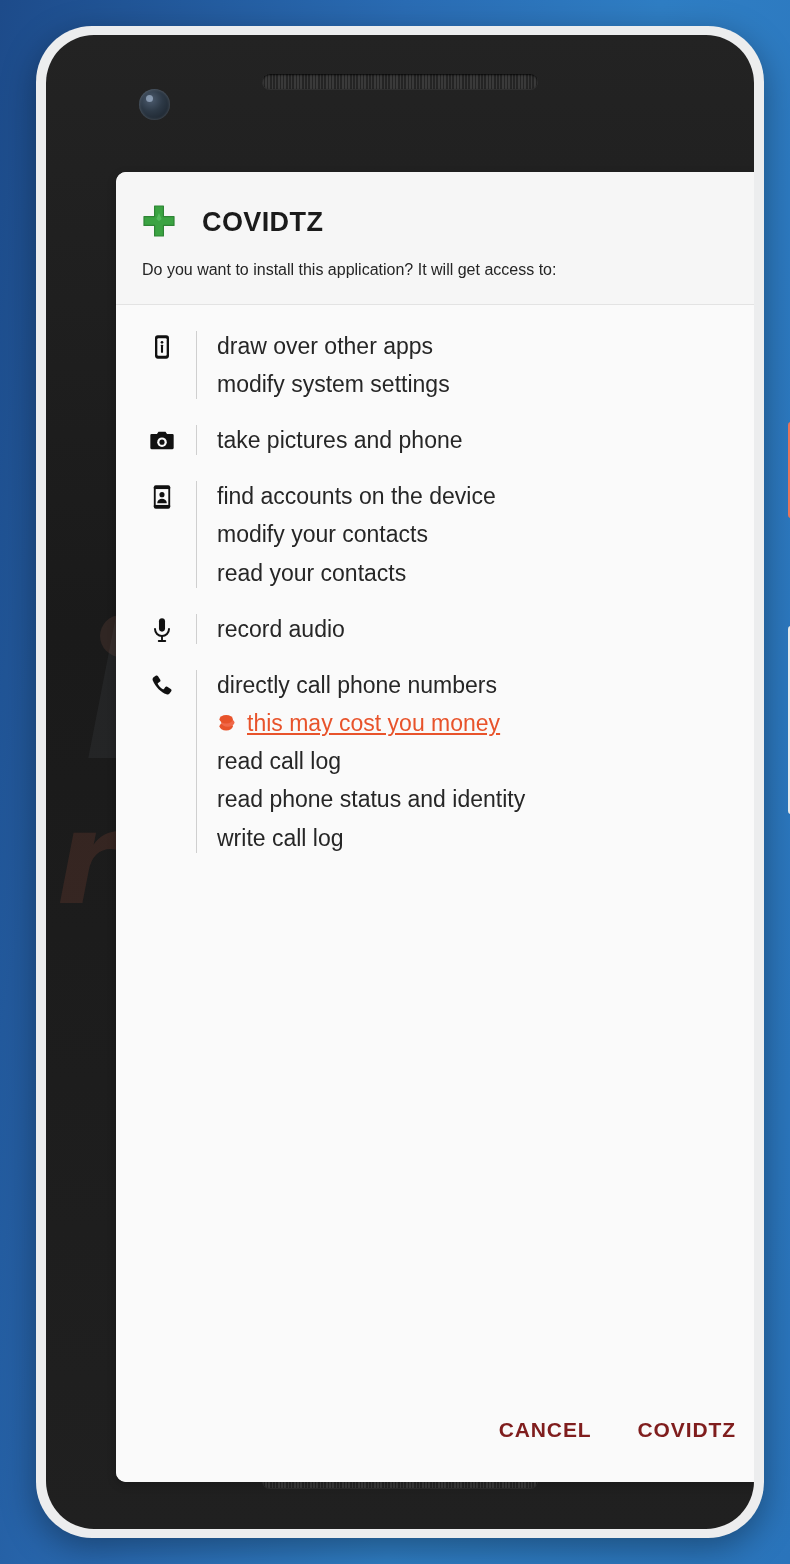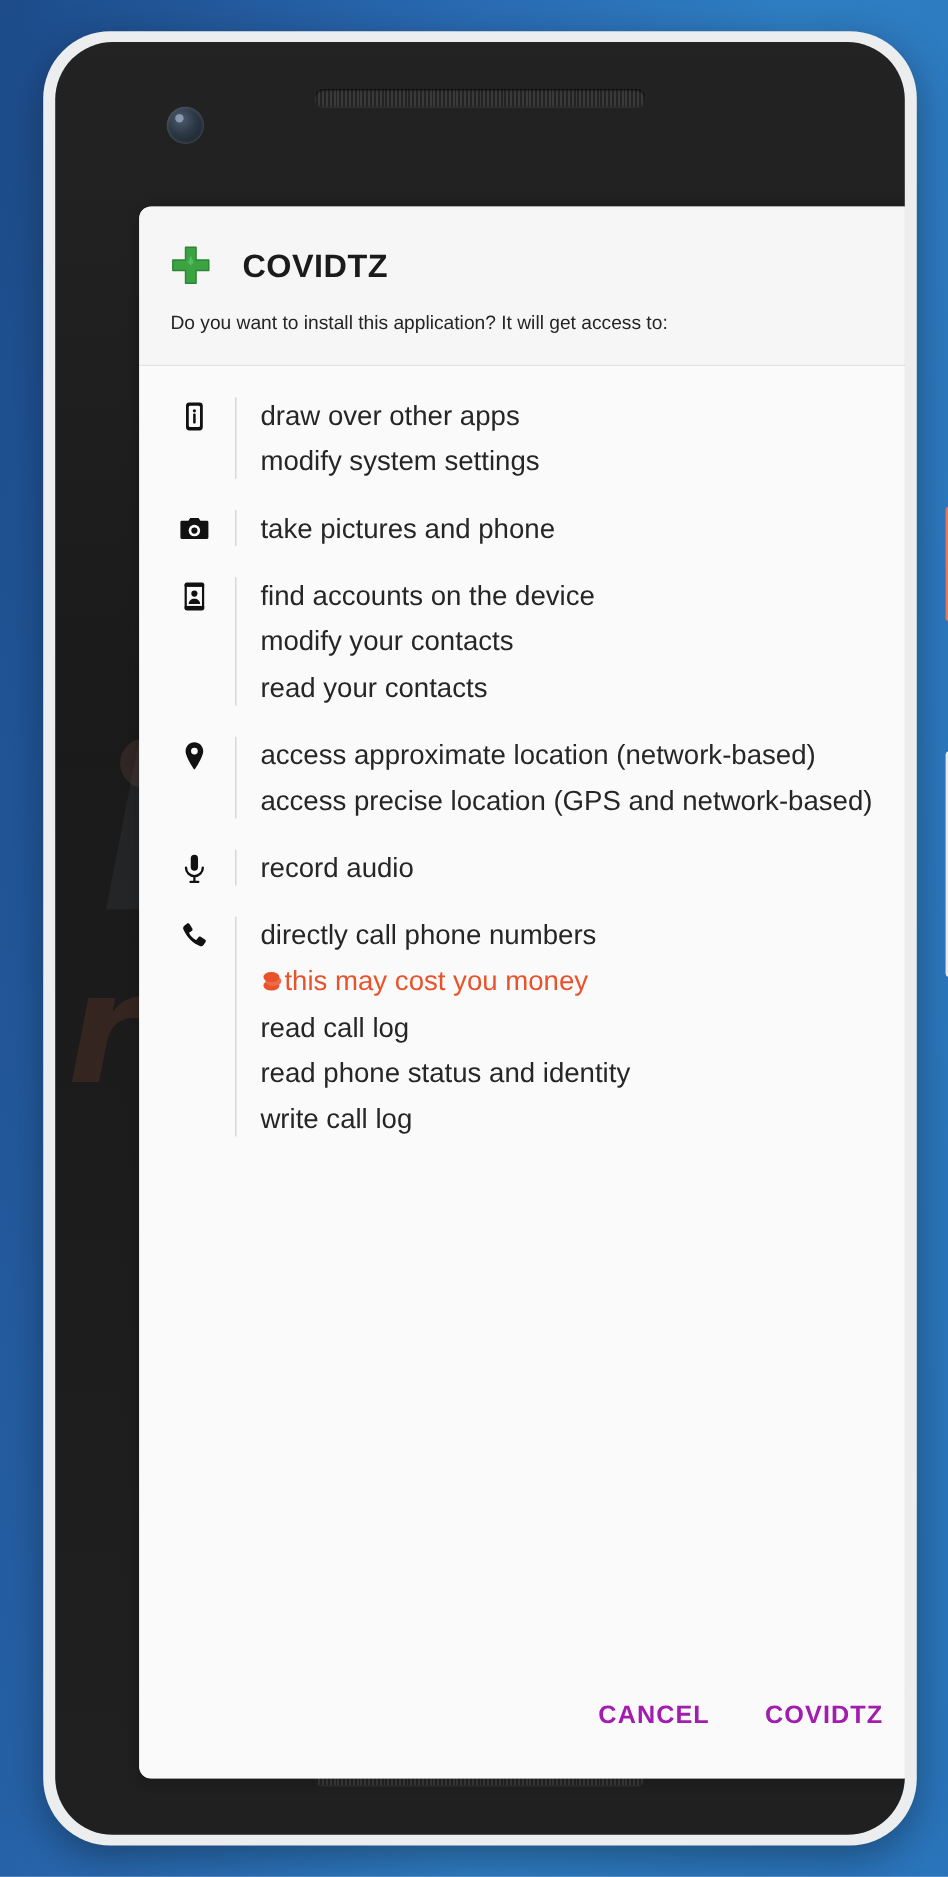--- a/index.html
+++ b/index.html
@@ -164,38 +164,38 @@
     align-self: stretch;
     margin: 4px 20px 4px 14px;
   }
   .perm-lines { flex: 1 1 auto; min-width:0; }
   .perm-line {
     font-size: 23px; line-height: 1.66;
     color: #262626;
   }
   .perm-line.cost {
     color: #e8532b;
-    display: flex; align-items: center; 
+    display: flex; align-items: center; gap: 10px; text-decoration: underline;
   }
   .coin-icon { flex: none; display:block; }
 
   
   #dialog-actions {
     flex: none;
     display: flex; justify-content: flex-end; align-items: center;
     gap: 34px;
     padding: 0 30px 30px 30px;
     background: #fafafa;
   }
   .dialog-btn {
     background: none; border: 0;
     font-family: inherit;
     font-size: 21px; font-weight: 700;
     letter-spacing: .9px;
-    color: #a21caf;
+    color: #7f1d1d;
     cursor: pointer;
     padding: 10px 6px;
   }
 </style>
 </head>
 <body>
 
 <div id="phone-frame">
   <div id="phone-body">
 
@@ -269,33 +269,20 @@
             <div class="perm-divider"></div>
             <div class="perm-lines">
               <div class="perm-line">find accounts on the device</div>
               <div class="perm-line">modify your contacts</div>
               <div class="perm-line">read your contacts</div>
             </div>
           </div>
           <div class="perm-group">
             <div class="perm-icon">
               <svg width="28" height="28" viewBox="0 0 24 24">
-                <path d="M12 2.2c-3.5 0-6.3 2.8-6.3 6.3 0 4.7 6.3 13.3 6.3 13.3s6.3-8.6 6.3-13.3c0-3.5-2.8-6.3-6.3-6.3z" fill="#111"></path>
-                <circle cx="12" cy="8.5" r="2.4" fill="#fafafa"></circle>
-              </svg>
-            </div>
-            <div class="perm-divider"></div>
-            <div class="perm-lines">
-              <div class="perm-line">access approximate location (network-based)</div>
-              <div class="perm-line">access precise location (GPS and network-based)</div>
-            </div>
-          </div>
-          <div class="perm-group">
-            <div class="perm-icon">
-              <svg width="28" height="28" viewBox="0 0 24 24">
                 <rect x="9.4" y="2" width="5.2" height="11.4" rx="2.6" fill="#111"></rect>
                 <path d="M6 11.2a6 6 0 0 0 12 0" fill="none" stroke="#111" stroke-width="1.7" stroke-linecap="round"></path>
                 <rect x="11.2" y="17" width="1.6" height="4.2" fill="#111"></rect>
                 <rect x="8.4" y="20.6" width="7.2" height="1.6" rx=".8" fill="#111"></rect>
               </svg>
             </div>
             <div class="perm-divider"></div>
             <div class="perm-lines">
               <div class="perm-line">record audio</div>
             </div>

